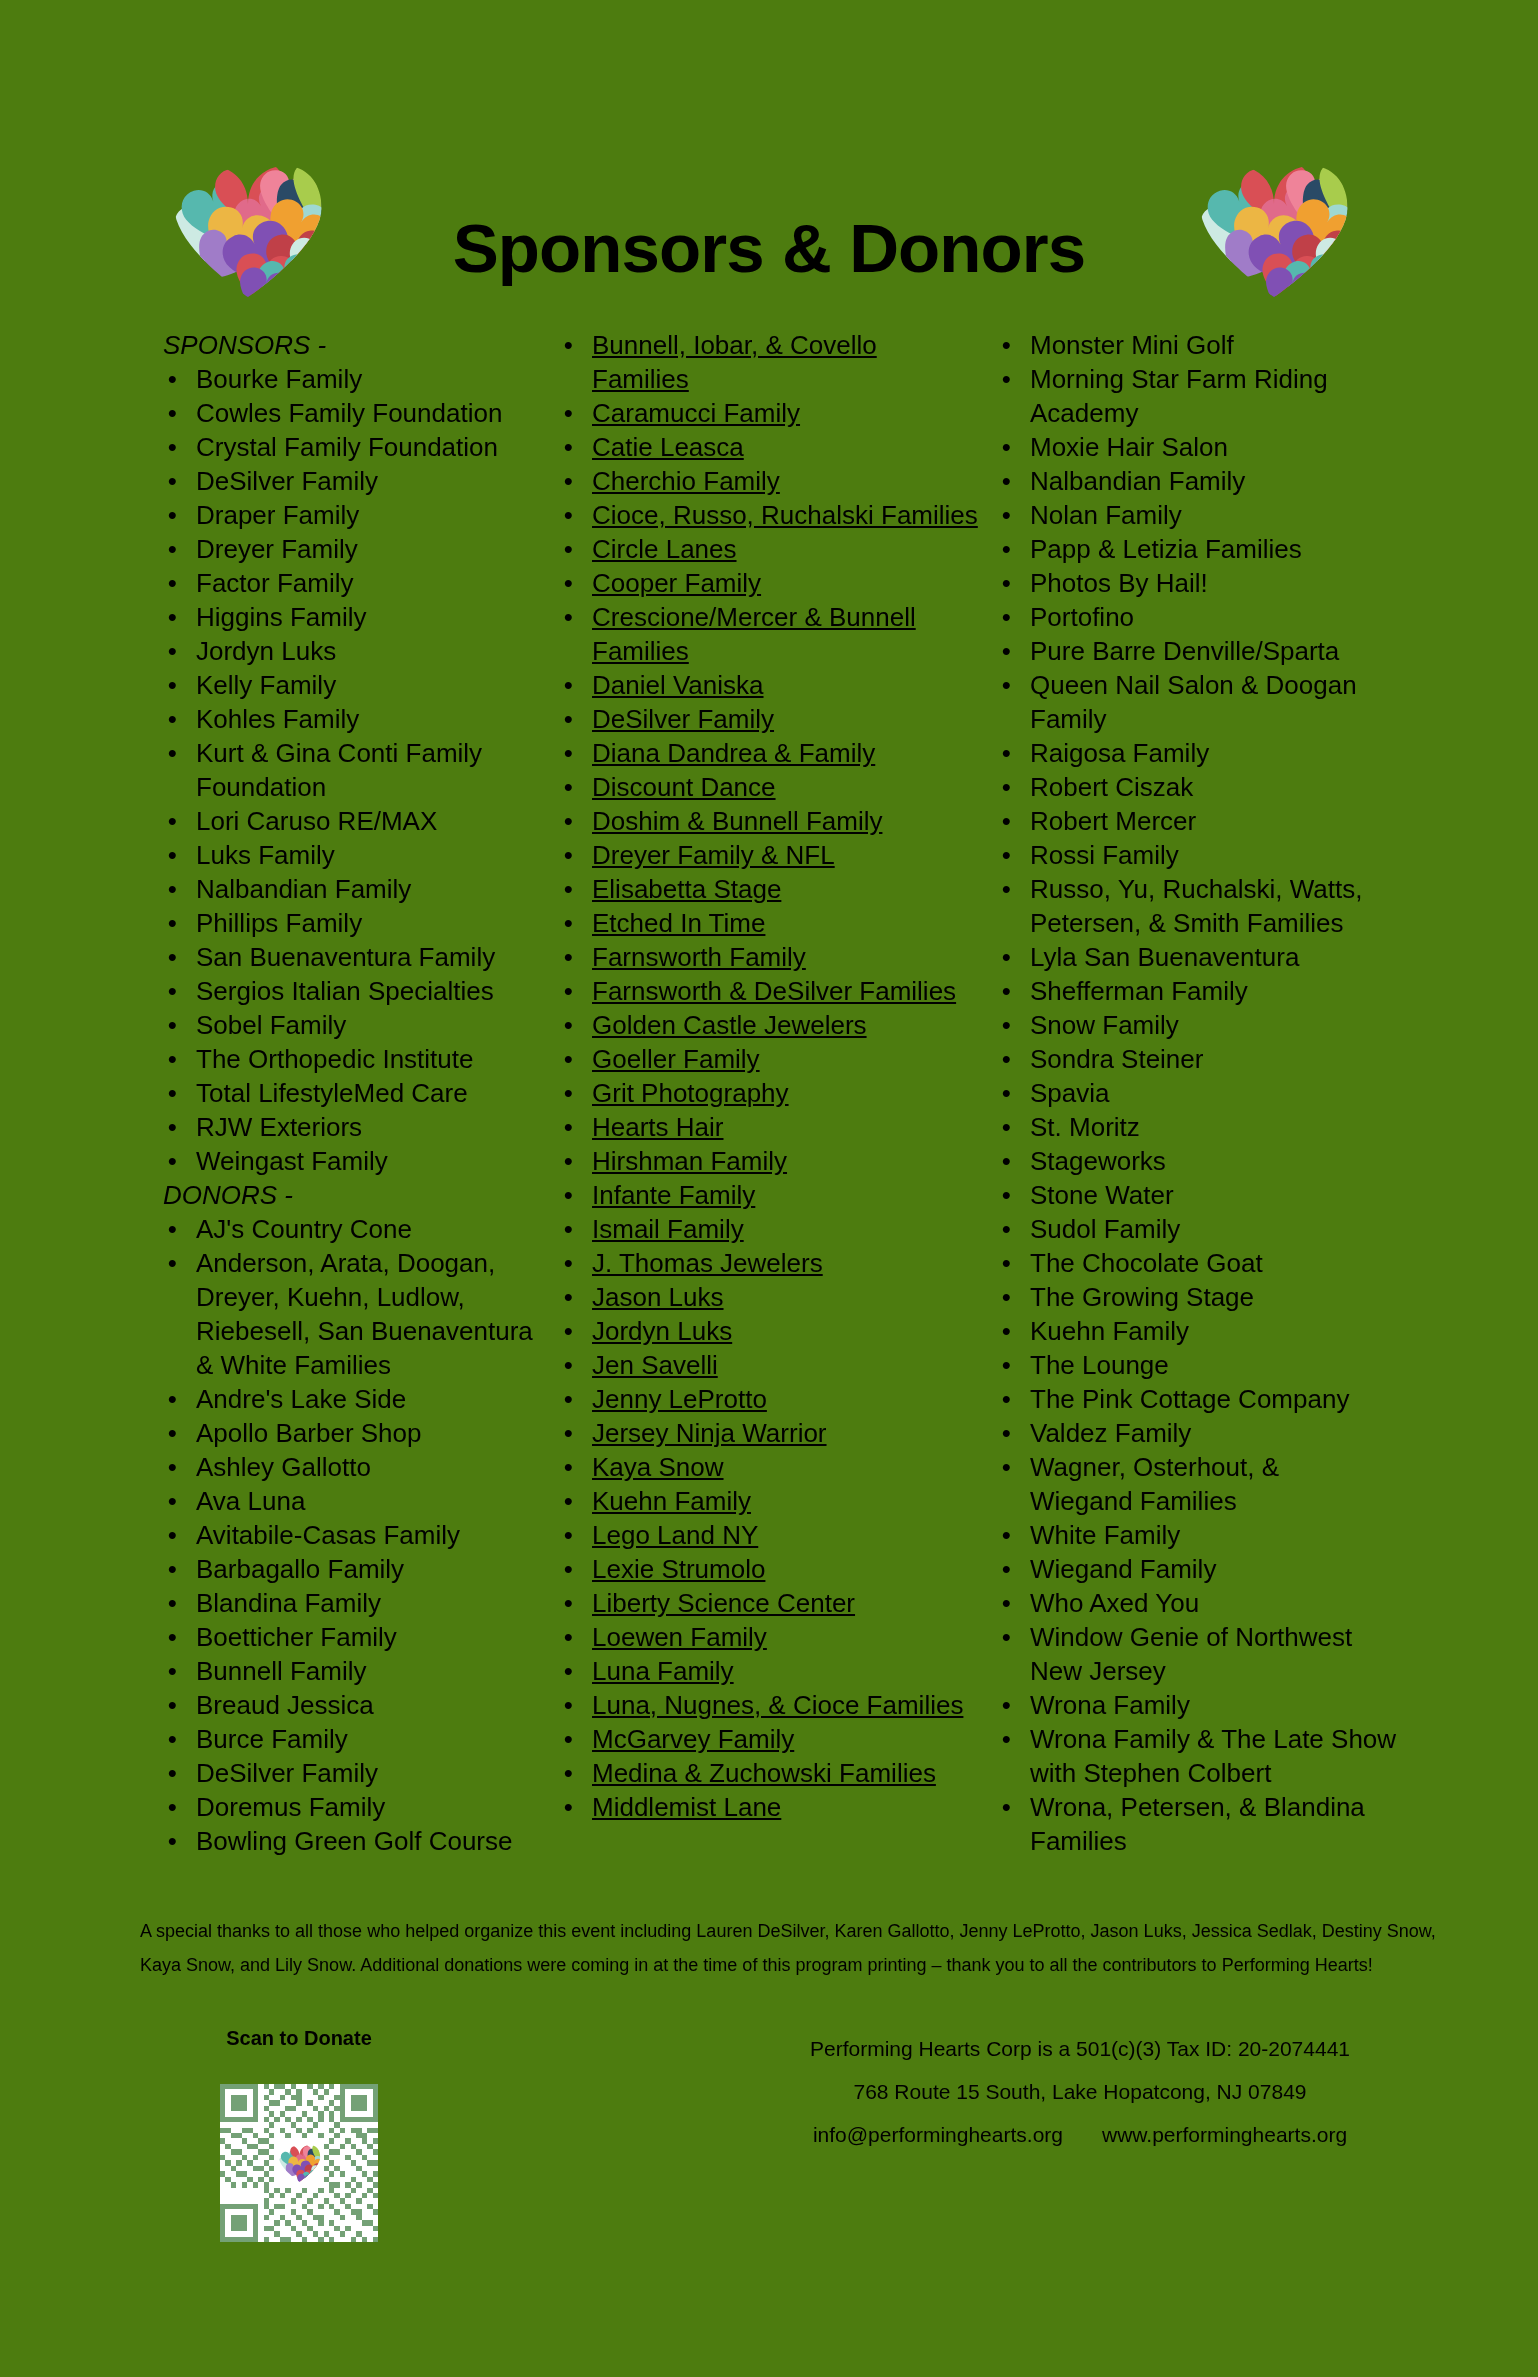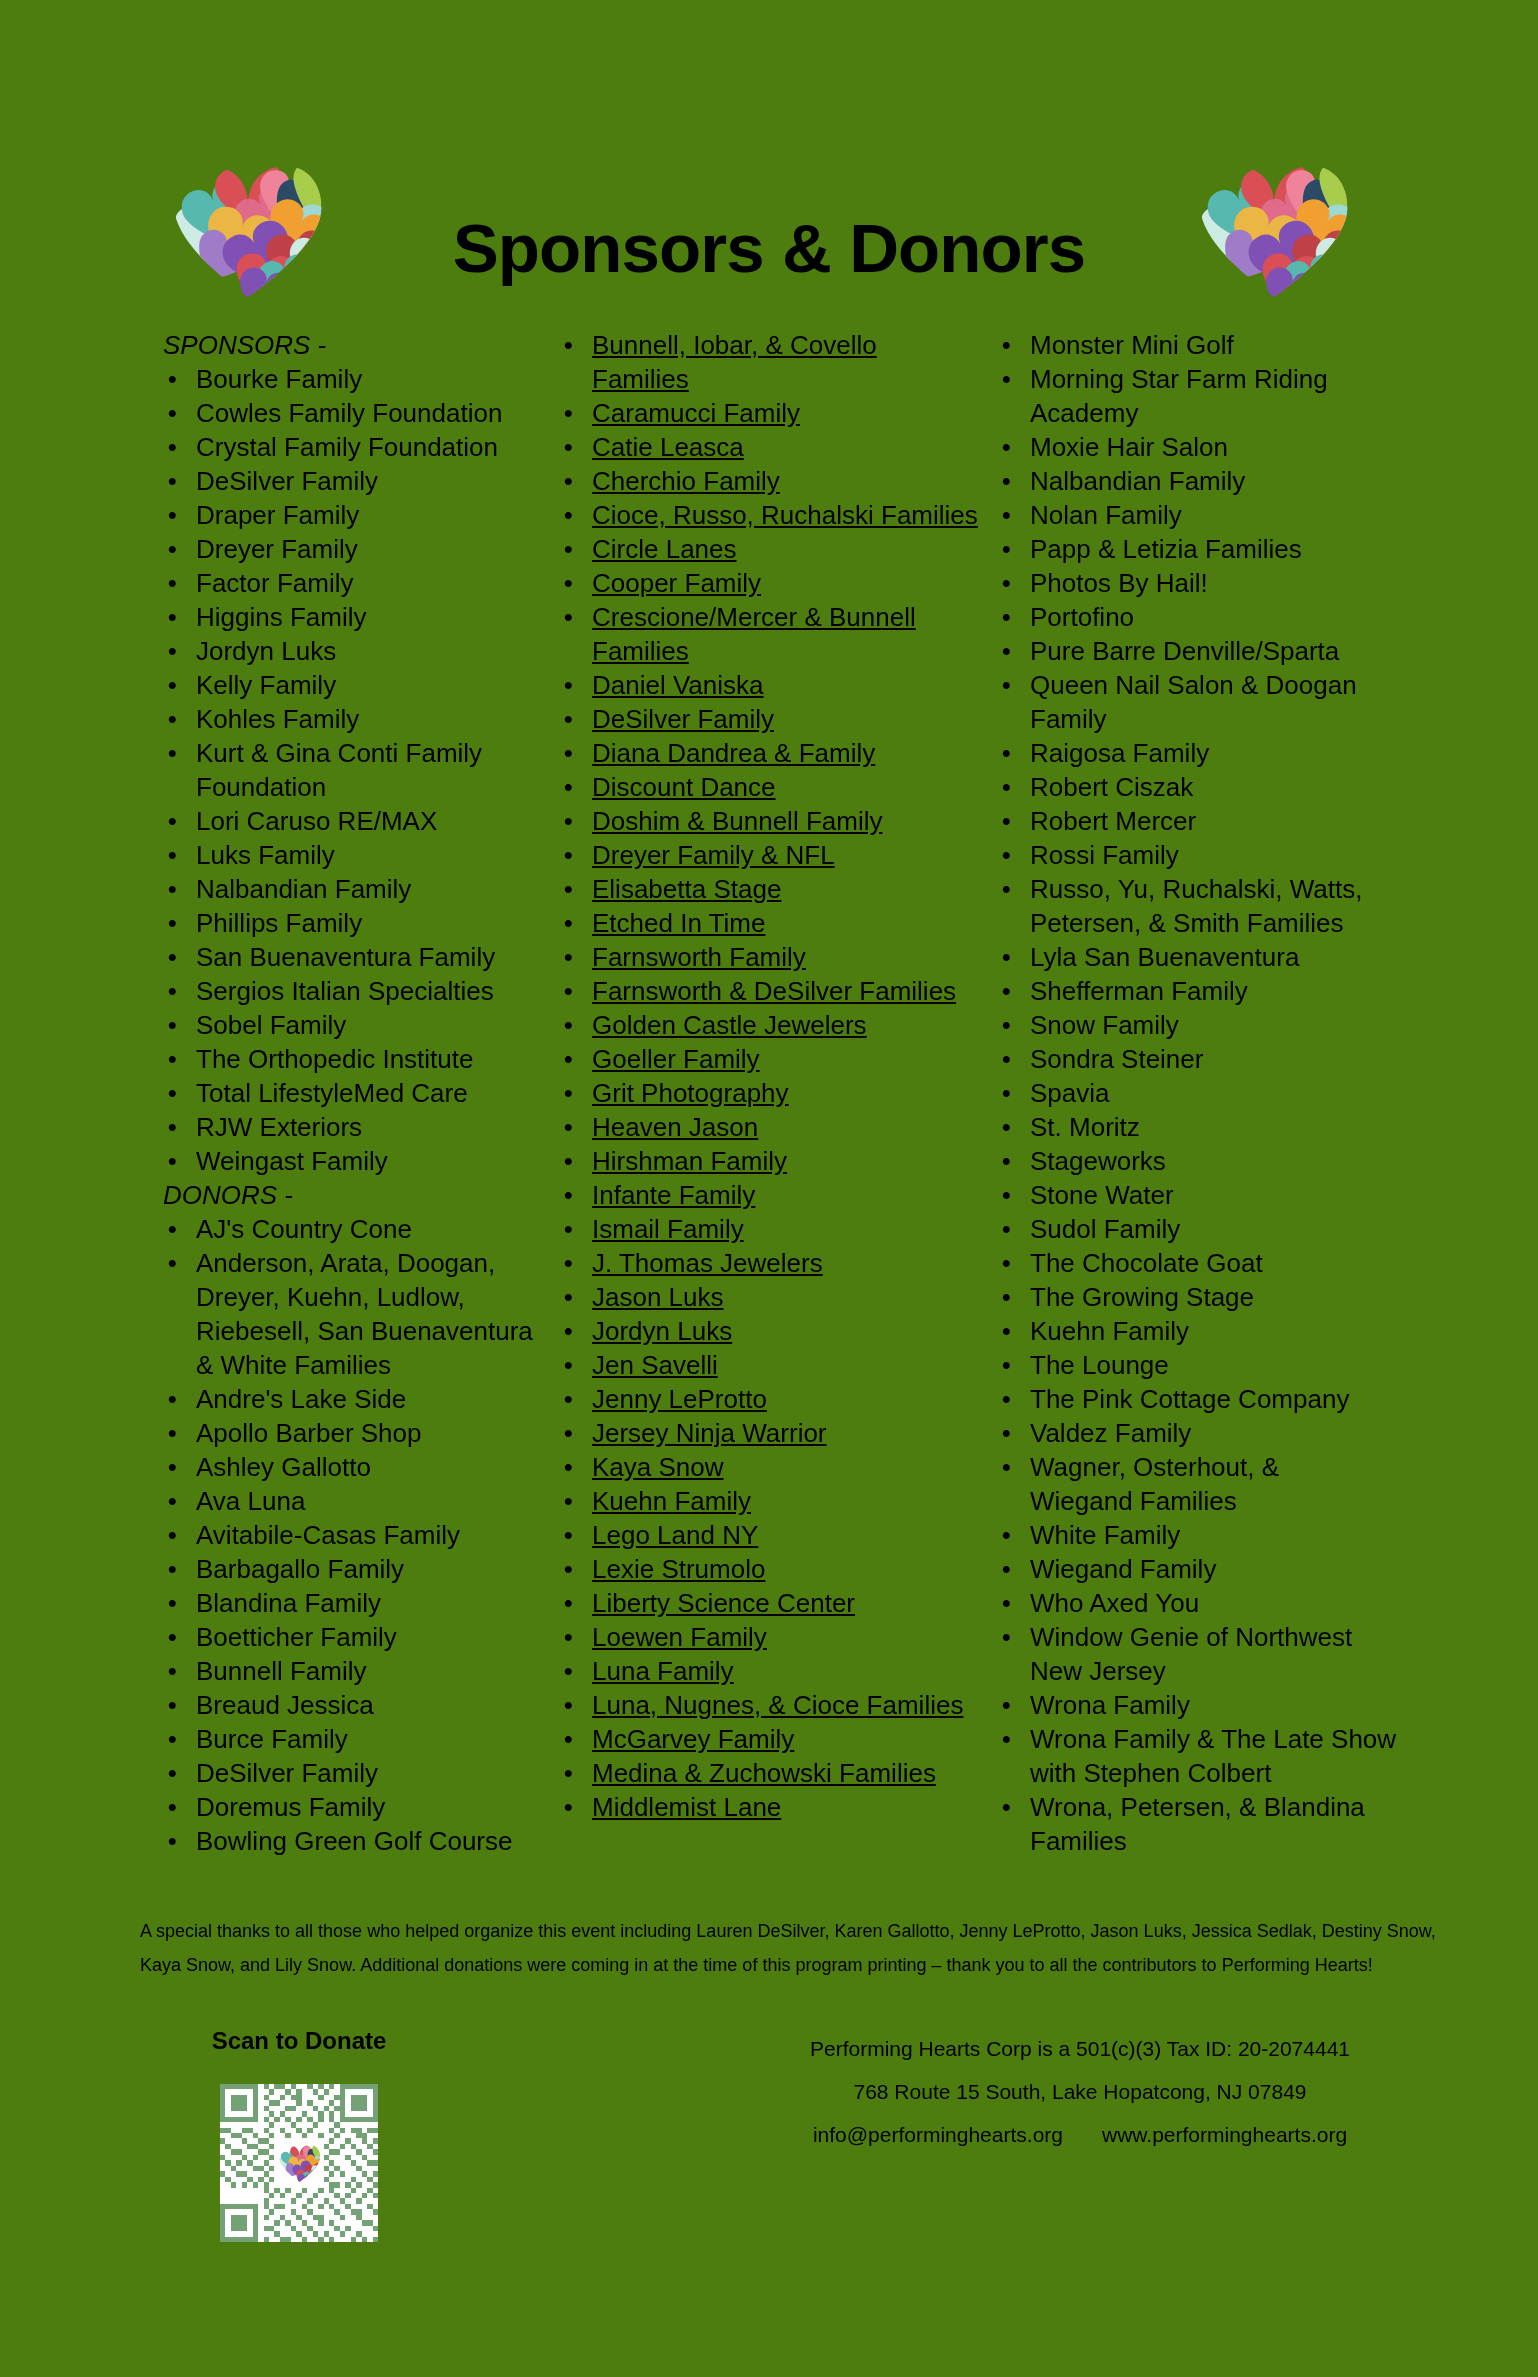--- a/index.html
+++ b/index.html
@@ -21,21 +21,21 @@
 
   .item{font-size:26px;line-height:34px;white-space:pre-line;}
   .li{position:relative;padding-left:33px;}
   .li::before{content:"\2022";position:absolute;left:4.7px;top:0;}
   .heading{font-style:italic;padding-left:0;}
 
   .thanks{position:absolute;left:140px;top:1914px;width:1296px;
           font-size:18px;line-height:34px;}
 
   .scan-label{position:absolute;left:157px;top:2027px;width:284px;text-align:center;
-              font-size:24px;font-weight:700;}
+              font-size:20px;font-weight:700;}
   .qr{position:absolute;left:220px;top:2084px;width:158px;height:158px;}
   .qr-heart{position:absolute;left:277px;top:2143px;width:45px;height:41px;}
 
   .footer-right{position:absolute;left:707px;top:2027px;width:746px;text-align:center;
                 font-size:21px;line-height:43px;}
   .gap{display:inline-block;width:39px;}
 
   .hidden-defs{position:absolute;width:0;height:0;overflow:hidden;}
 </style>
 </head>
@@ -148,21 +148,21 @@
         <div class="item li">Discount Dance</div>
         <div class="item li">Doshim &amp; Bunnell Family</div>
         <div class="item li">Dreyer Family &amp; NFL</div>
         <div class="item li">Elisabetta Stage</div>
         <div class="item li">Etched In Time</div>
         <div class="item li">Farnsworth Family</div>
         <div class="item li">Farnsworth &amp; DeSilver Families</div>
         <div class="item li">Golden Castle Jewelers</div>
         <div class="item li">Goeller Family</div>
         <div class="item li">Grit Photography</div>
-        <div class="item li">Heaven Jason</div>
+        <div class="item li">Hearts Hair</div>
         <div class="item li">Hirshman Family</div>
         <div class="item li">Infante Family</div>
         <div class="item li">Ismail Family</div>
         <div class="item li">J. Thomas Jewelers</div>
         <div class="item li">Jason Luks</div>
         <div class="item li">Jordyn Luks</div>
         <div class="item li">Jen Savelli</div>
         <div class="item li">Jenny LeProtto</div>
         <div class="item li">Jersey Ninja Warrior</div>
         <div class="item li">Kaya Snow</div>

